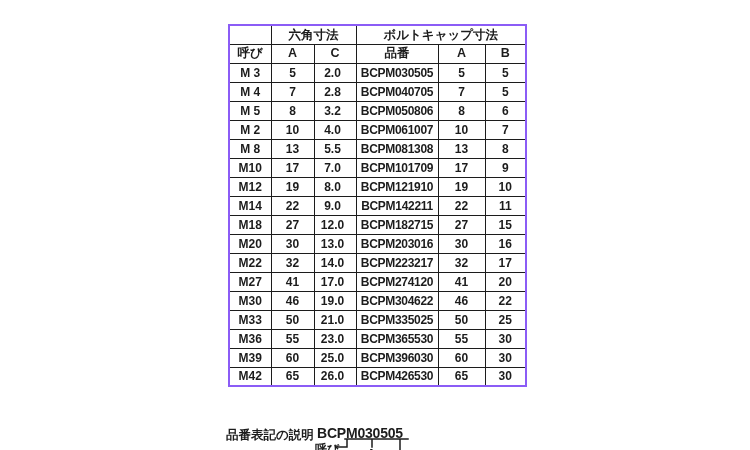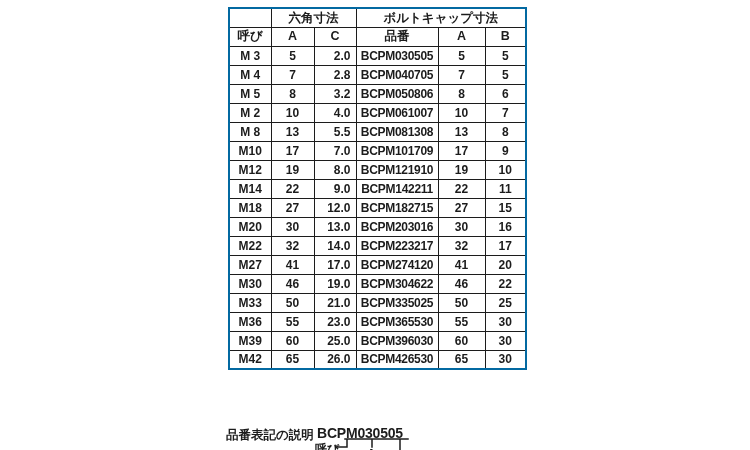--- a/index.html
+++ b/index.html
@@ -6,40 +6,40 @@
   html, body {
     width: 750px; height: 450px;
     background: #ffffff;
     font-family: "Liberation Sans", "DejaVu Sans", sans-serif;
     color: #1c1c1c;
     overflow: hidden;
     position: relative;
   }
   .spec-table {
     position: absolute;
-    left: 228px; top: 7px;
+    left: 228px; top: 24px;
     width: 297px;
     border-collapse: collapse;
     table-layout: fixed;
-    border: 2px solid #0369a1;
+    border: 2px solid #8b5cf6;
   }
   .spec-table th, .spec-table td {
     border: 1px solid #1c1c1c;
     height: 19px;
     font-size: 12px;
     font-weight: bold;
     line-height: 1;
     vertical-align: middle;
     text-align: center;
     white-space: nowrap;
     overflow: hidden;
     padding: 0;
   }
   .spec-table th { font-size: 12.5px; font-weight: bold; }
-  .spec-table td.c2 { text-align: right; padding-right: 5px; }
+  .spec-table td.c2 { text-align: center; padding-right: 5px; }
   .spec-table td.c3 { font-size: 12px; letter-spacing: -0.3px; }
   col.w0 { width: 42px; }
   col.w1 { width: 43px; }
   col.w2 { width: 42px; }
   col.w3 { width: 82px; }
   col.w4 { width: 47px; }
   col.w5 { width: 41px; }
   .footer-area {
     position: absolute;
     left: 226px; top: 424px;

